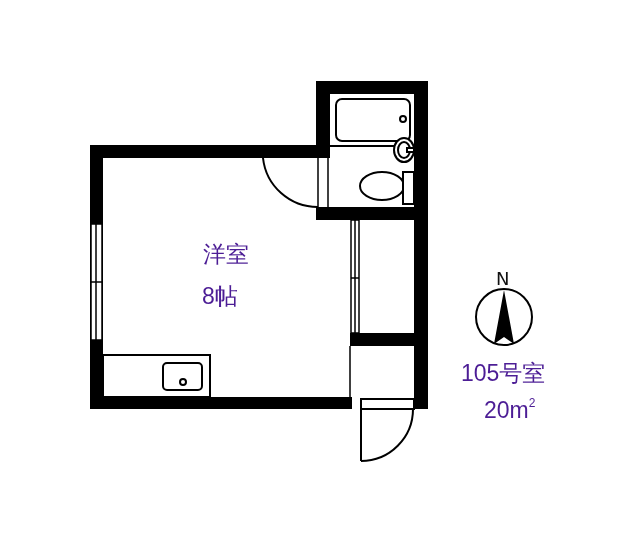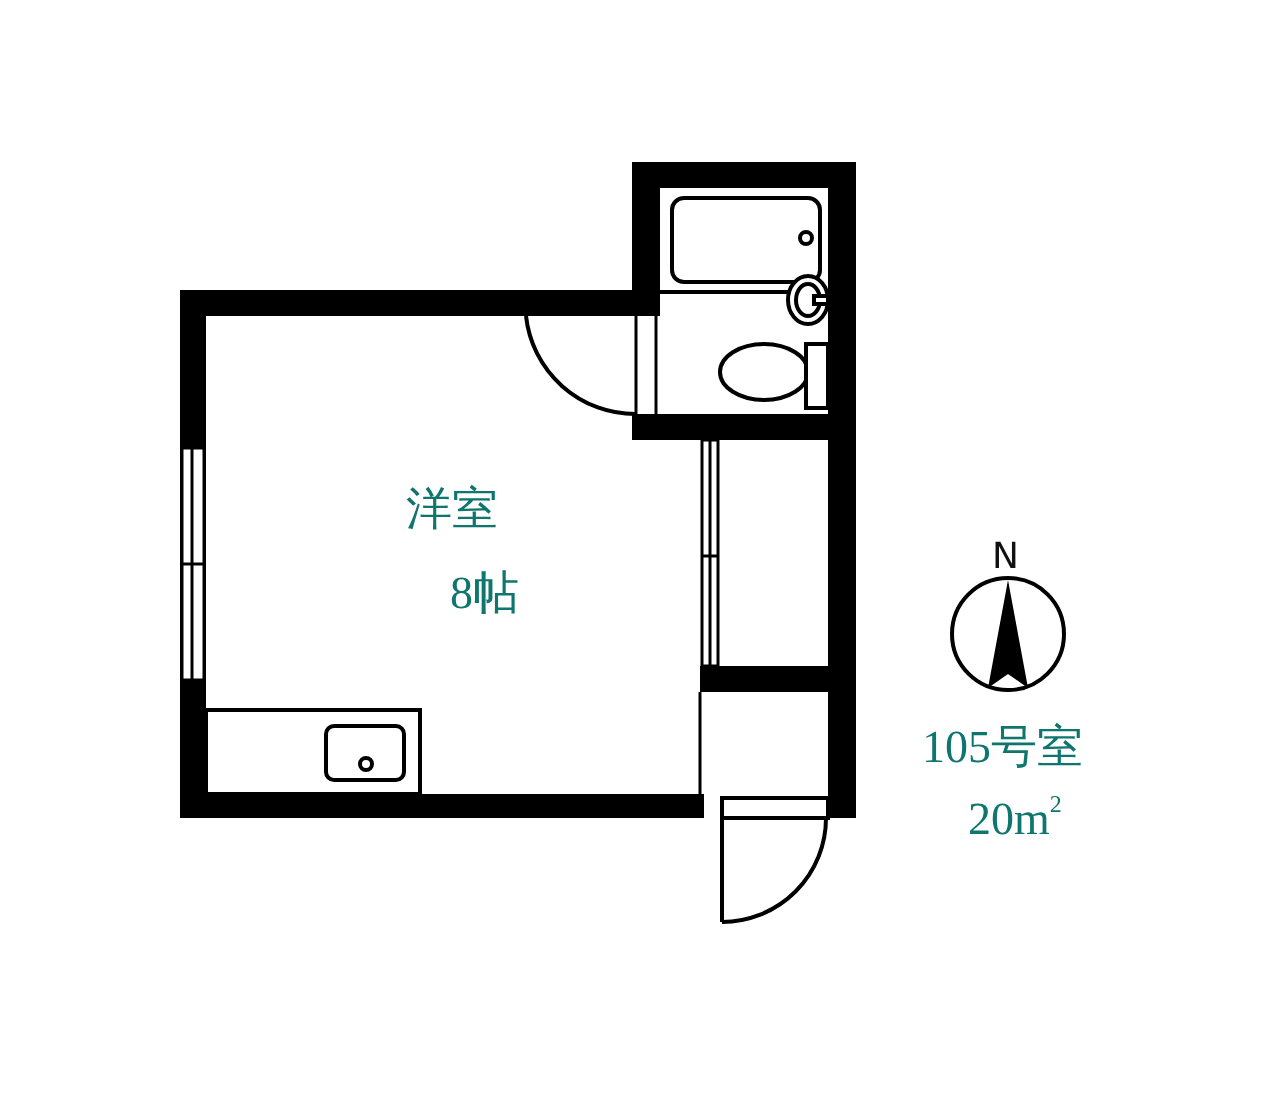--- a/index.html
+++ b/index.html
@@ -1,20 +1,20 @@
 <!DOCTYPE html>
 <html><head>
   <meta charset="utf-8">
   <style>
     html, body { margin: 0; padding: 0; background: #ffffff; }
     body { width: 640px; height: 549px; position: relative; overflow: hidden; font-family: "DejaVu Serif", serif; }
     #plan { position: absolute; left: 0; top: 0; }
-    .label { position: absolute; color: #0f766e; font-family: Liberation Serif, serif; white-space: nowrap; }
+    .label { position: absolute; color: #4c1d95; font-family: Liberation Sans, sans-serif; white-space: nowrap; }
     .room-name { left: 203px; top: 239px; font-size: 23px; }
-    .room-size { left: 225px; top: 281px; font-size: 23px; text-align: right; }
+    .room-size { left: 202px; top: 281px; font-size: 23px; text-align: right; }
     .unit-name { left: 461px; top: 358px; font-size: 23px; }
     .unit-area { left: 484px; top: 397px; font-size: 23px; }
     .unit-area sup { font-size: 12px; position: relative; top: -2px; }
     .north-letter { position: absolute; left: 496px; top: 268px; font-size: 18px; font-family: "DejaVu Sans", sans-serif; color: #111; }
   </style>
 </head>
 <body>
 
 <svg id="plan" width="640" height="549" viewBox="0 0 640 549" xmlns="http://www.w3.org/2000/svg">
 

